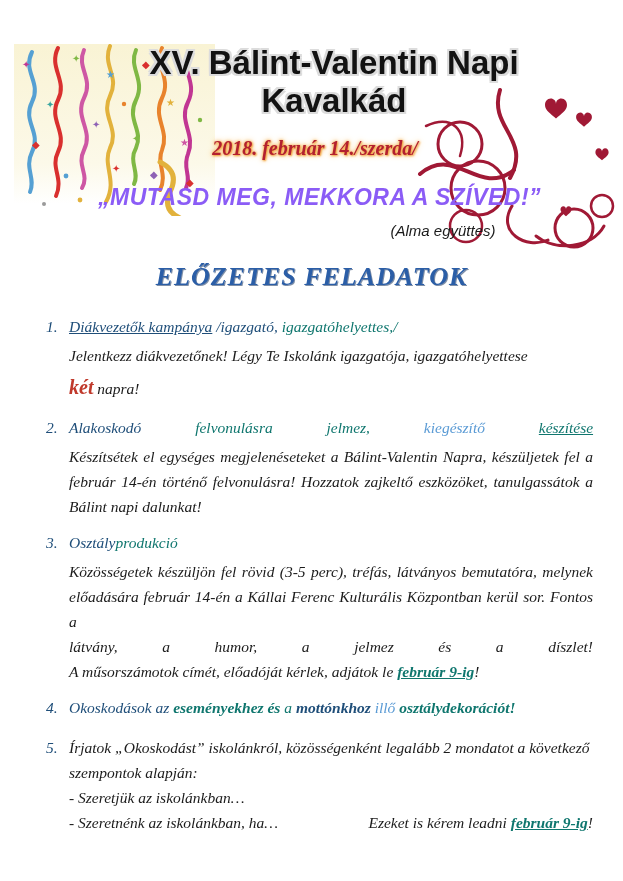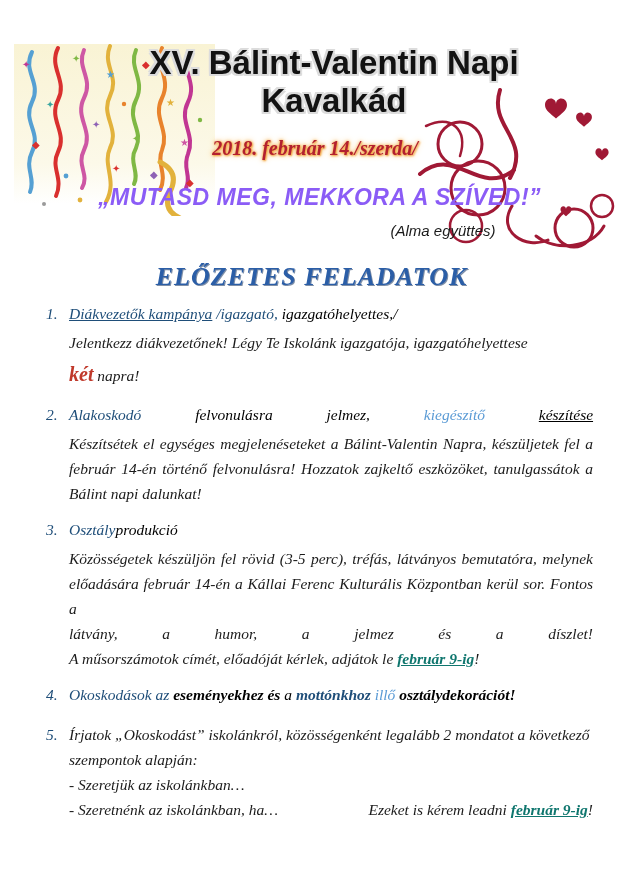--- a/index.html
+++ b/index.html
@@ -48,41 +48,41 @@
   .attribution{
     position:absolute;left:378px;top:222px;width:130px;
     text-align:center;
     font-family:"Liberation Sans", sans-serif;
     font-style:italic;font-size:15px;color:#1b1b1b;
     z-index:3;
   }
   
   .section-title{
     text-align:center;
-    margin:12px 0 9px;
+    margin:12px 0 22px;
     font-style:italic;font-weight:bold;font-size:26px;letter-spacing:1px;
     color:#2B5EA7;
     text-shadow:1px 1px 0 rgba(22,51,95,.55);
   }
   
   .tasks{margin:0 30px 0 46px;font-size:15.5px;font-style:italic;}
   .task{display:flex;margin-bottom:11px;}
   .num{width:23px;flex:0 0 23px;color:#1F4E79;line-height:25px;}
   .content{flex:1;min-width:0;}
   .heading{line-height:25px;margin-bottom:4px;}
   .heading-justify{text-align:justify;text-align-last:justify;}
   .body-line{line-height:25px;color:#1b1b1b;}
   .jline{text-align:justify;text-align-last:justify;}
   .kett-line{margin:6px 0 2px;line-height:27px;}
   .kett{color:#C0392B;font-size:20px;font-weight:bold;text-align:center;}
   .sched-group{margin-right:24px;}
   .u{text-decoration:underline;}
   .b{font-weight:bold;}
   .t-navy{color:#1F4E79;}
-  .t-blue{color:#000000;}
+  .t-blue{color:#0f766e;}
   .t-light{color:#5B9BD5;}
   .deadline{color:#0f766e;font-weight:bold;text-decoration:underline;}
   .row-between{display:flex;justify-content:space-between;align-items:baseline;}
 </style>
 </head>
 <body>
 
 <div class="page">
 
   <div class="header">

